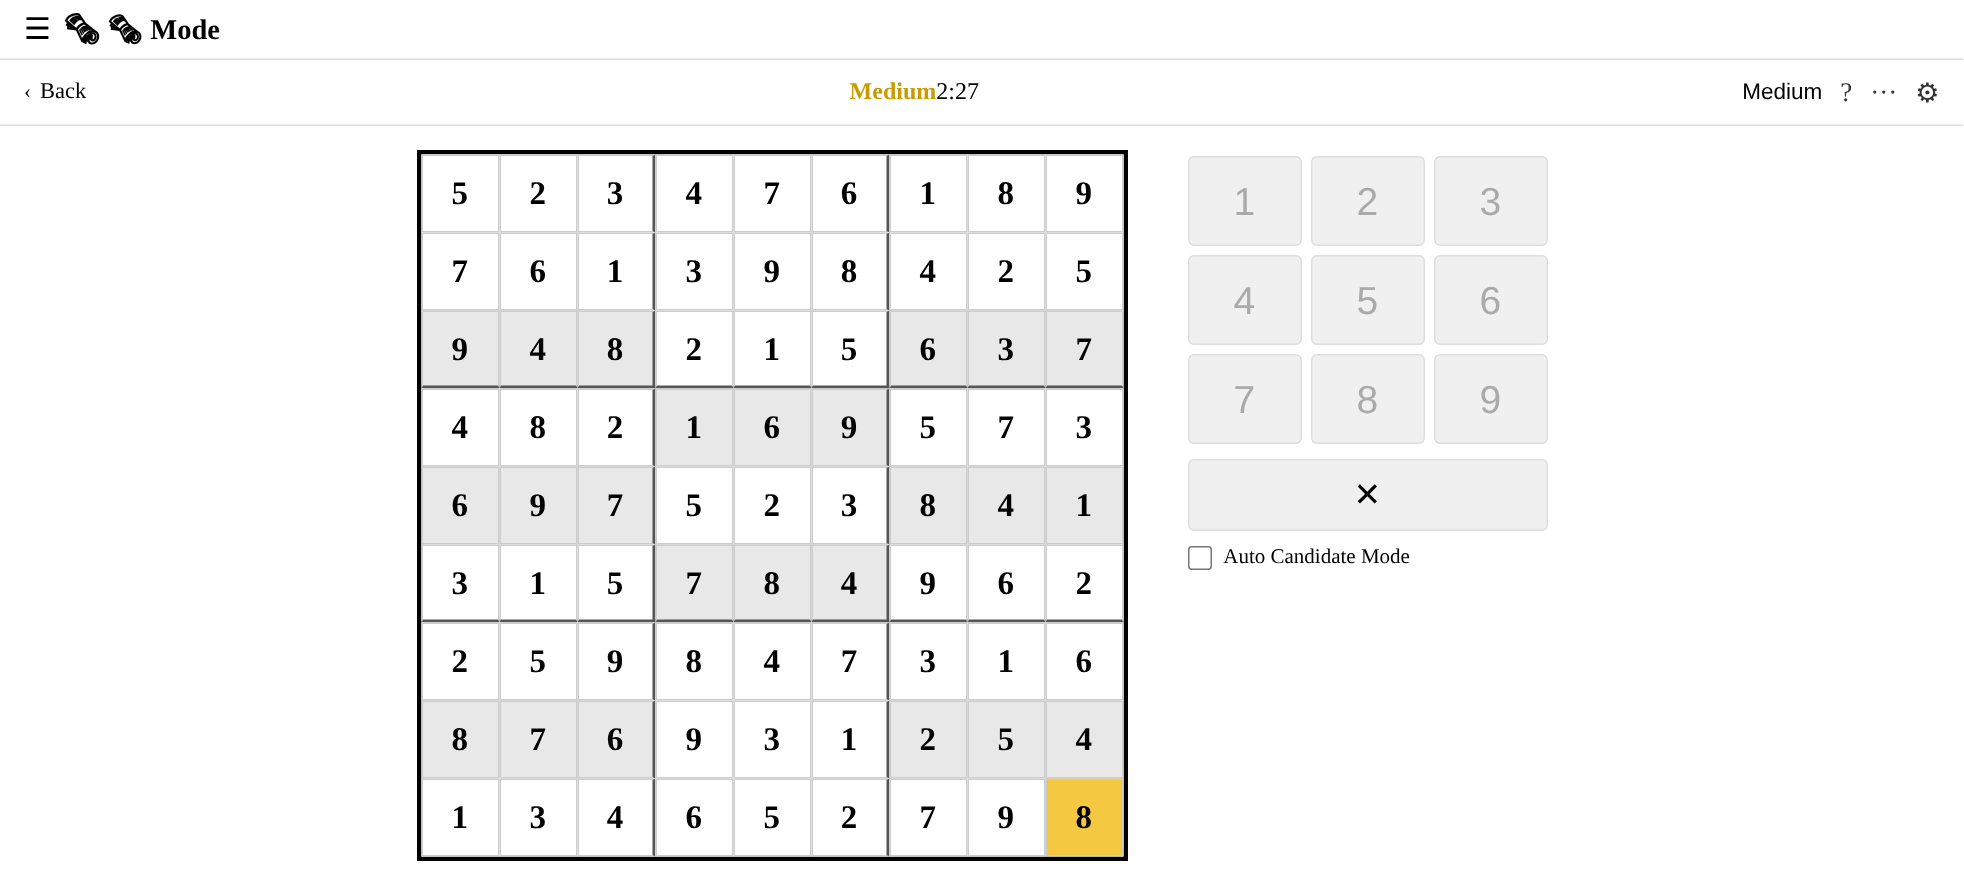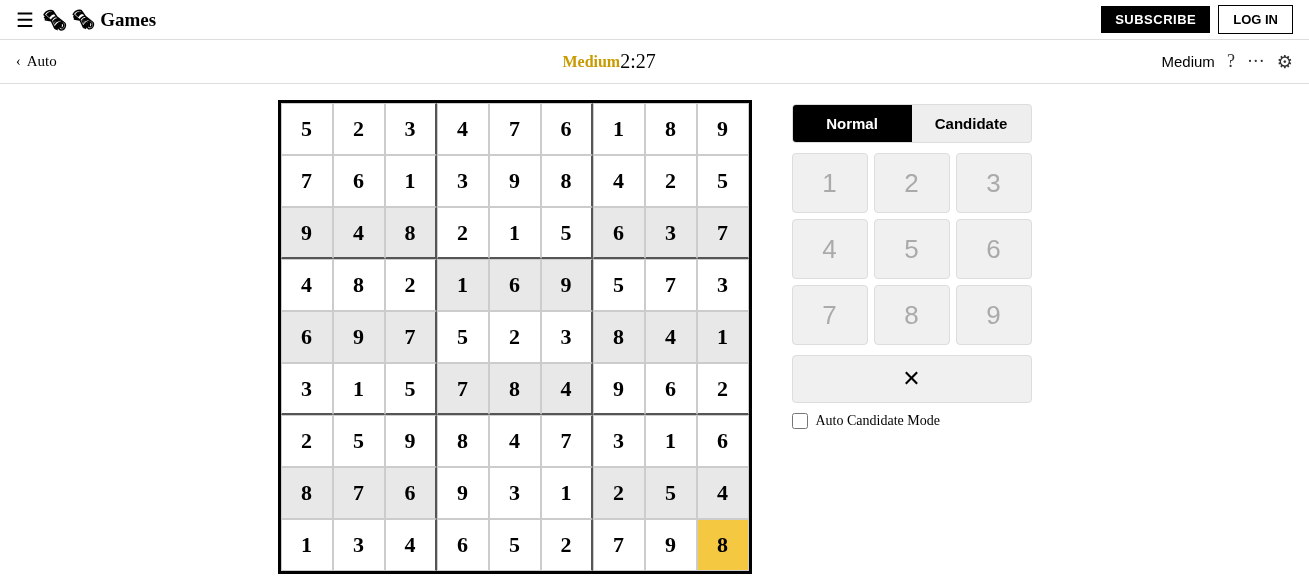--- a/index.html
+++ b/index.html
@@ -42,21 +42,21 @@
       display: flex;
       align-items: center;
       justify-content: space-between;
       padding: 0 16px;
       height: 44px;
       border-bottom: 1px solid #ddd;
     }
     .nav-left { display: flex; align-items: center; gap: 6px; cursor: pointer; font-size: 15px; }
     .nav-center { display: flex; align-items: center; }
     .difficulty { color: #c89b00; font-size: 16px; font-weight: 600; }
-    .timer { font-size: 20px; font-weight: 500; text-align: right; }
+    .timer { font-size: 16px; font-weight: 500; text-align: right; }
     .nav-right { display: flex; align-items: center; gap: 12px; }
     .print-btn { font-size: 15px; cursor: pointer; background: none; border: none; }
     .help-icon, .more-icon, .settings-icon { cursor: pointer; font-size: 18px; color: #333; }
 
     
     .main-content {
       display: flex;
       padding: 16px;
       gap: 40px;
       align-items: flex-start;
@@ -163,33 +163,29 @@
     .chevron-left { font-size: 14px; }
   </style>
 </head>
 <body>
 
 <div class="header">
   <div class="header-left">
     <span class="hamburger">☰</span>
     <div class="header-logo">
       <span style="font-size:20px;">🗞</span>
-      <span style="font-size:19px; font-weight:bold; font-family:'Times New Roman',serif;">🗞 Games</span>
+      <span style="font-size:19px; font-weight:bold; font-family:'Times New Roman',serif;">🗞 Mode</span>
     </div>
-  </div>
-  <div class="header-right">
-    <button class="subscribe-btn">SUBSCRIBE</button>
-    <button class="login-btn">LOG IN</button>
   </div>
 </div>
 
 <div class="nav-bar">
   <div class="nav-left">
     <span class="chevron-left">‹</span>
-    <span>Auto</span>
+    <span>Back</span>
   </div>
   <div class="nav-center">
     <span class="difficulty">Medium</span>
     <span class="timer">2:27</span>
   </div>
   <div class="nav-right">
     <button class="print-btn">Medium</button>
     <span class="help-icon">?</span>
     <span class="more-icon">···</span>
     <span class="settings-icon">⚙</span>
@@ -280,24 +276,20 @@
         <div class="cell" style="background: rgb(255, 255, 255); border-width: 1px; border-style: solid; border-color: rgb(204, 204, 204);">5</div>
         <div class="cell" style="background: rgb(255, 255, 255); border-width: 1px 2px 1px 1px; border-style: solid; border-color: rgb(204, 204, 204) rgb(85, 85, 85) rgb(204, 204, 204) rgb(204, 204, 204);">2</div>
         <div class="cell" style="background: rgb(255, 255, 255); border-width: 1px; border-style: solid; border-color: rgb(204, 204, 204);">7</div>
         <div class="cell" style="background: rgb(255, 255, 255); border-width: 1px; border-style: solid; border-color: rgb(204, 204, 204);">9</div>
         <div class="cell" style="background: rgb(245, 200, 66); border-width: 1px; border-style: solid; border-color: rgb(204, 204, 204);">8</div>
       </div>
   </div>
 
   <div class="controls-panel">
 
-    <div class="mode-toggle">
-      <button class="mode-btn active">Normal</button>
-      <button class="mode-btn">Candidate</button>
-    </div>
 
     <div class="number-pad" id="number-pad">
     <button class="num-btn">1</button>
         <button class="num-btn">2</button>
         <button class="num-btn">3</button>
         <button class="num-btn">4</button>
         <button class="num-btn">5</button>
         <button class="num-btn">6</button>
         <button class="num-btn">7</button>
         <button class="num-btn">8</button>

